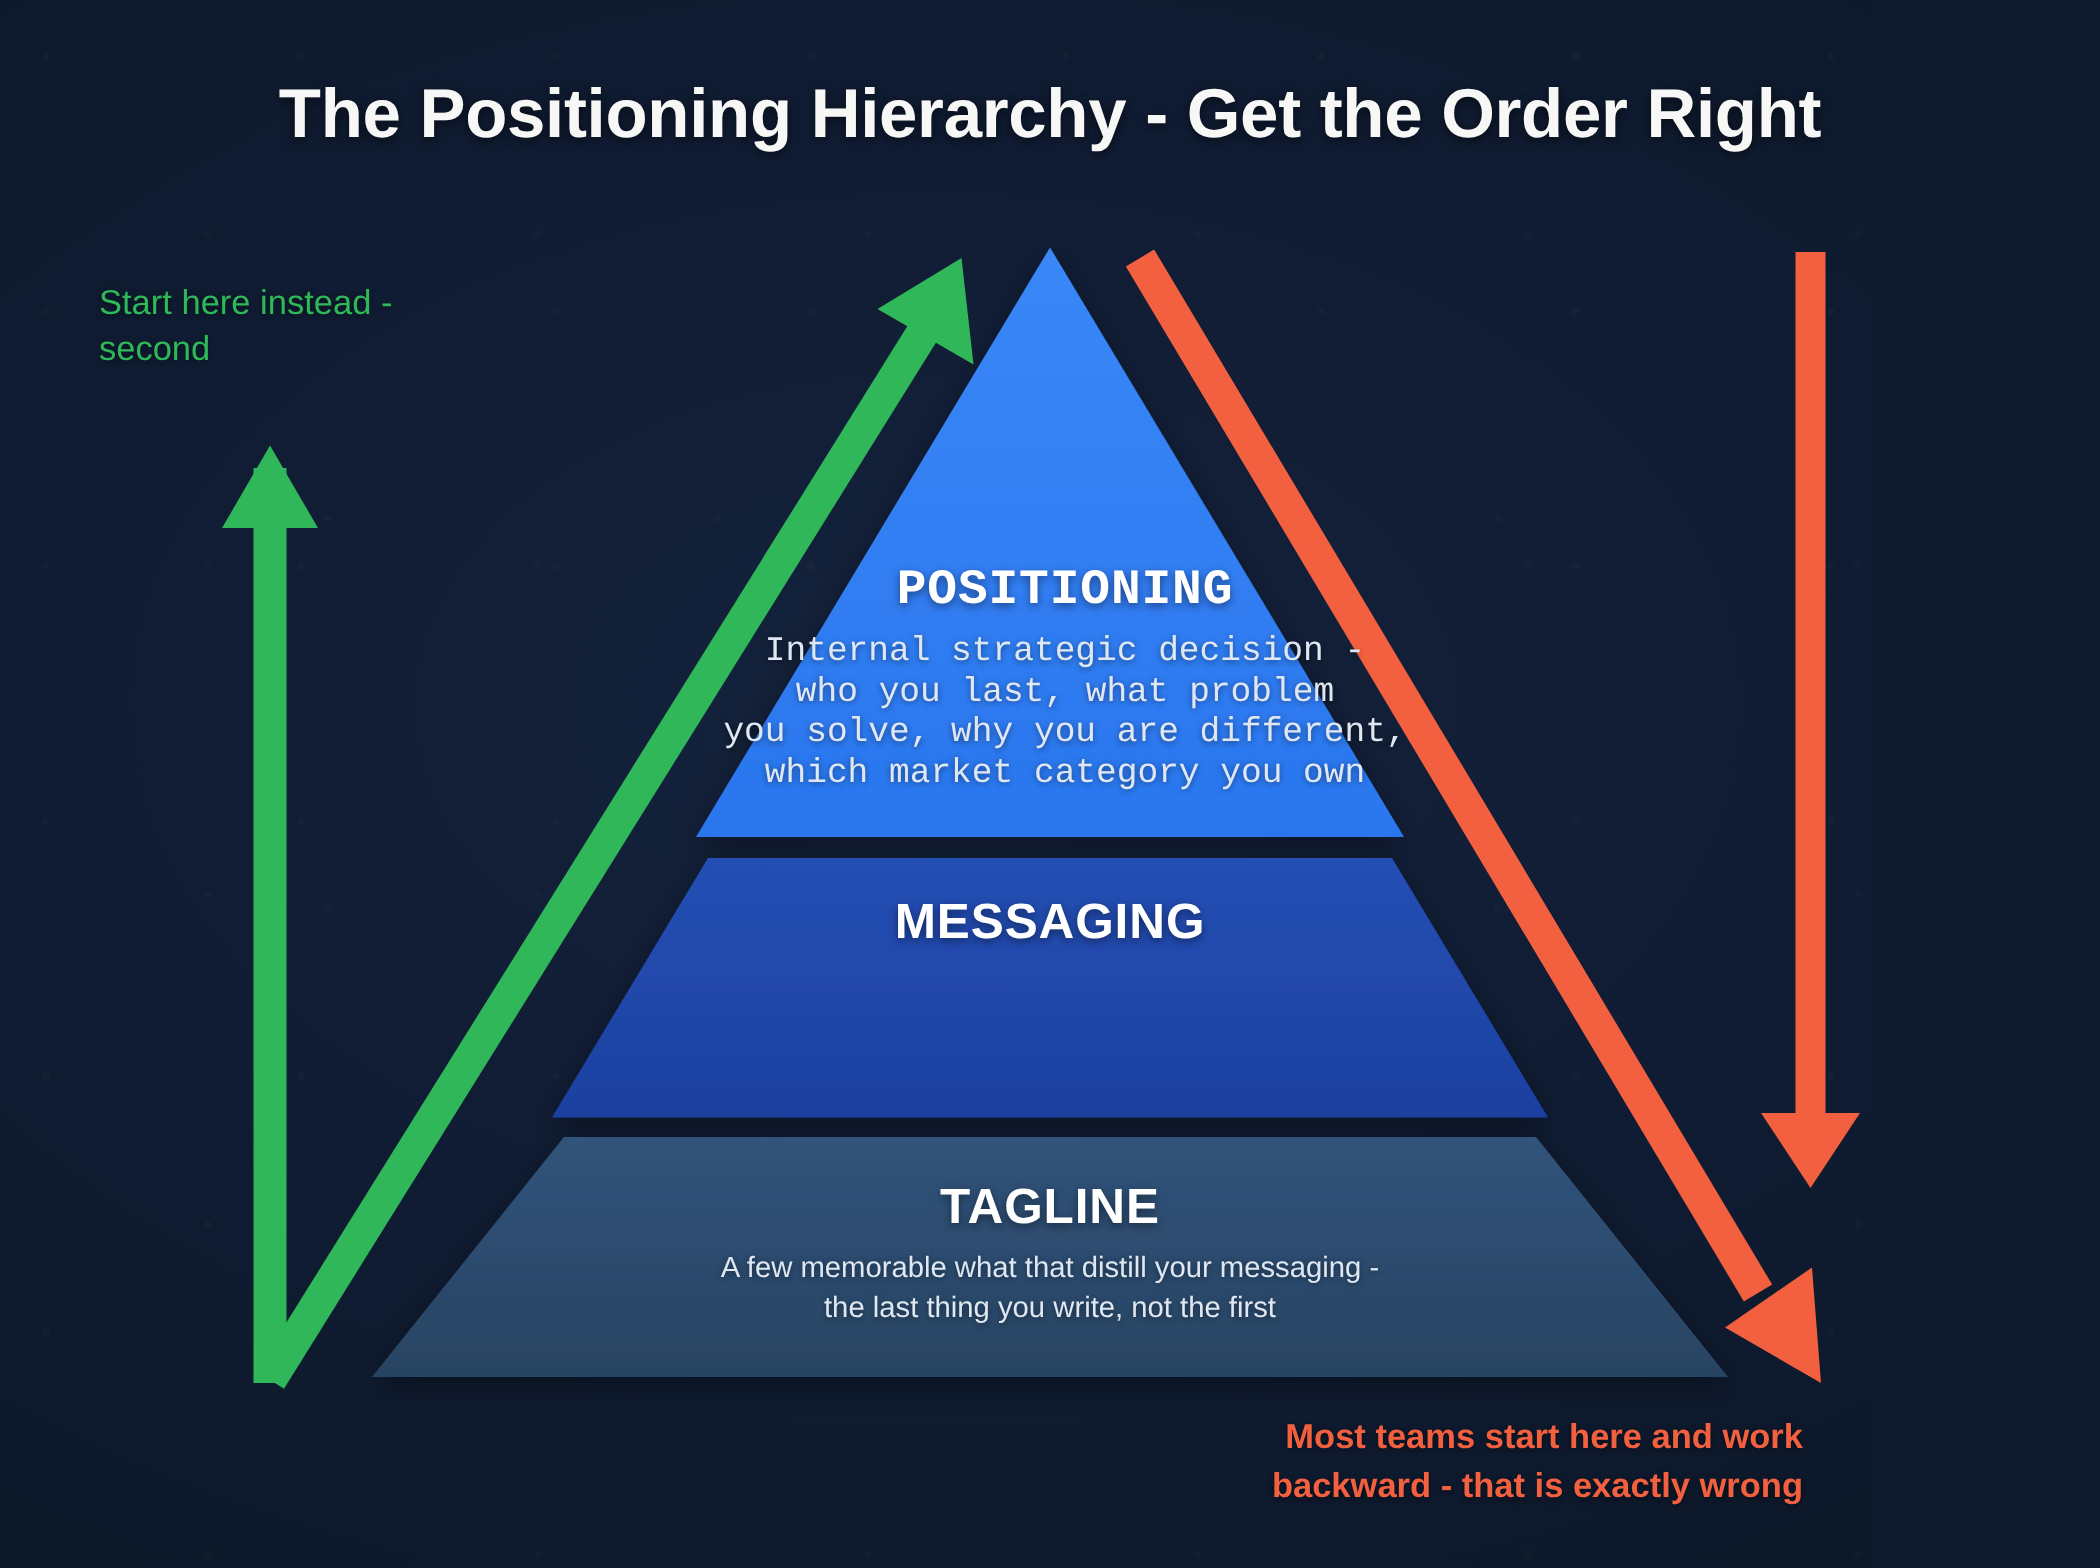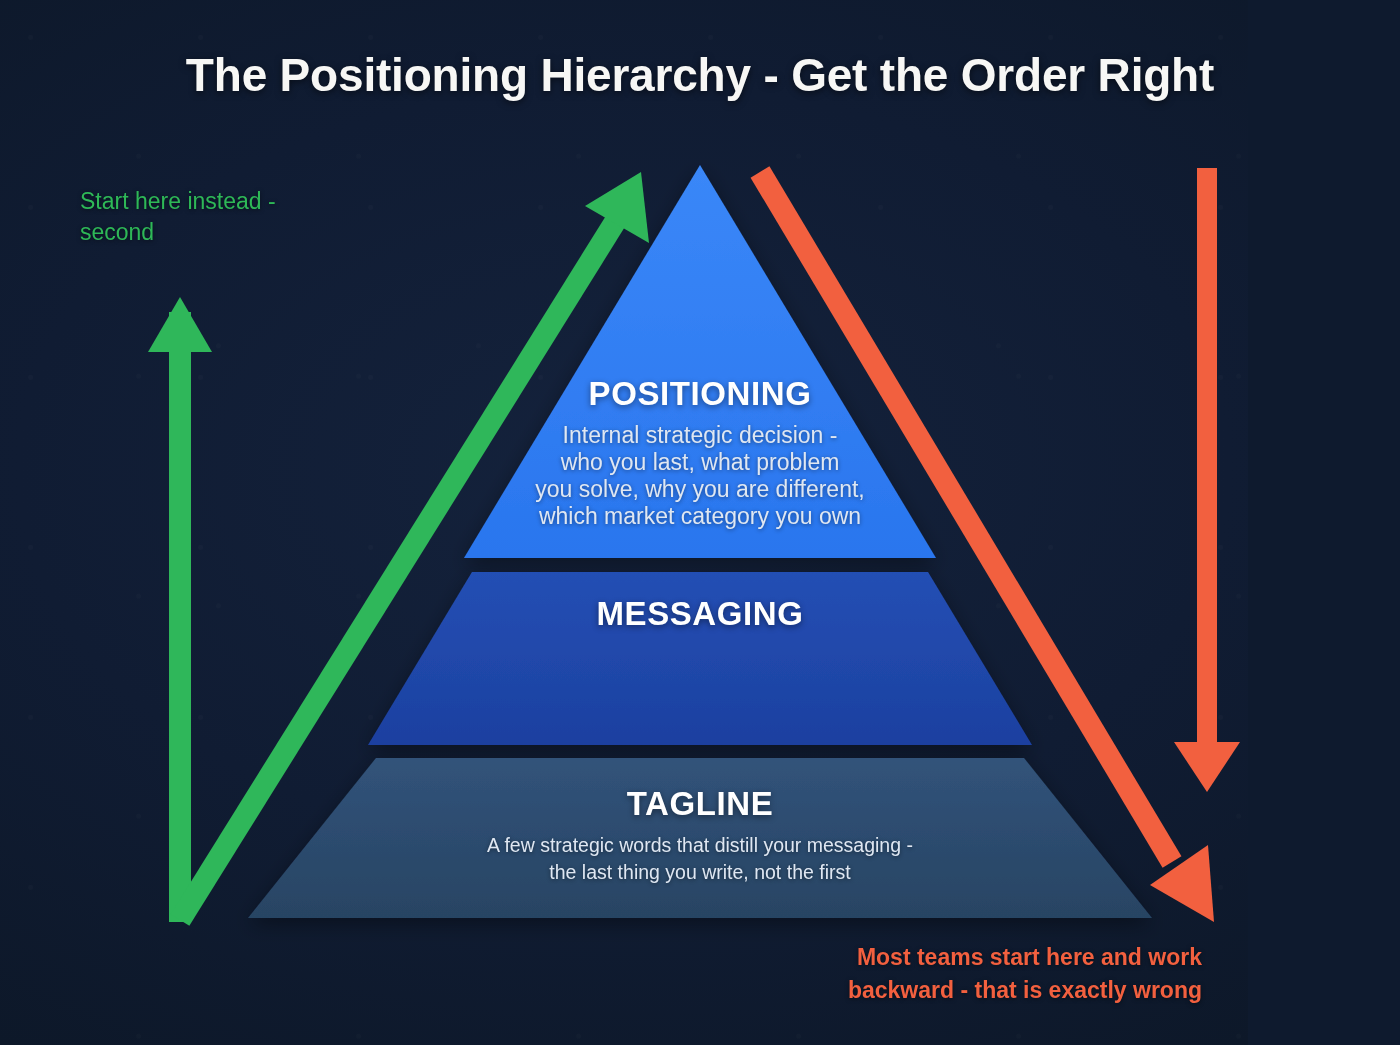--- a/index.html
+++ b/index.html
@@ -66,37 +66,37 @@
   .tier-title {
     color: #ffffff;
     font-weight: bold;
     text-shadow: 0 2px 6px rgba(0,0,0,0.45);
   }
   .tier-desc {
     color: #dfe7f2;
     text-shadow: 0 1px 4px rgba(0,0,0,0.45);
   }
 
-  #pos-text  { left: 430px; top: 375px; width: 540px; }
+  #pos-text  { left: 440px; top: 375px; width: 540px; font-family: Liberation Mono, monospace; }
   #pos-text .tier-title { font-size: 33px; letter-spacing: 0.6px; margin-bottom: 9px; }
   #pos-text .tier-desc  { font-size: 23px; line-height: 27px; }
 
   #msg-text  { left: 360px; top: 595px; width: 680px; }
   #msg-text .tier-title { font-size: 33px; letter-spacing: 0.6px; margin-bottom: 9px; }
   #msg-text .tier-desc  { font-size: 19.5px; line-height: 27px; }
 
   #tag-text  { left: 300px; top: 785px; width: 800px; text-align: center; }
   #tag-text .tier-title { font-size: 33px; letter-spacing: 0.6px; margin-bottom: 9px; }
   #tag-text .tier-desc  { font-size: 19.5px; line-height: 27px; }
 
   
   #green-note {
     position: absolute;
     z-index: 5;
-    left: 80px;
+    left: 66px;
     top: 186px;
     width: 290px;
     color: #2eb857;
     font-size: 23px;
     line-height: 31px;
     font-weight: normal;
     text-shadow: 0 1px 4px rgba(0,0,0,0.5);
   }
   #red-note {
     position: absolute;
@@ -180,21 +180,21 @@
     </div>
   </div>
 
   <div class="tier-text" id="msg-text">
     <div class="tier-title">MESSAGING</div>
   </div>
 
   <div class="tier-text" id="tag-text">
     <div class="tier-title">TAGLINE</div>
     <div class="tier-desc">
-      <div>A few strategic words that distill your messaging -</div>
+      <div>A few memorable what that distill your messaging -</div>
       <div>the last thing you write, not the first</div>
     </div>
   </div>
 
   <div id="green-note">
     <div>Start here instead -</div>
     <div>second</div>
   </div>
 
   <div id="red-note">

